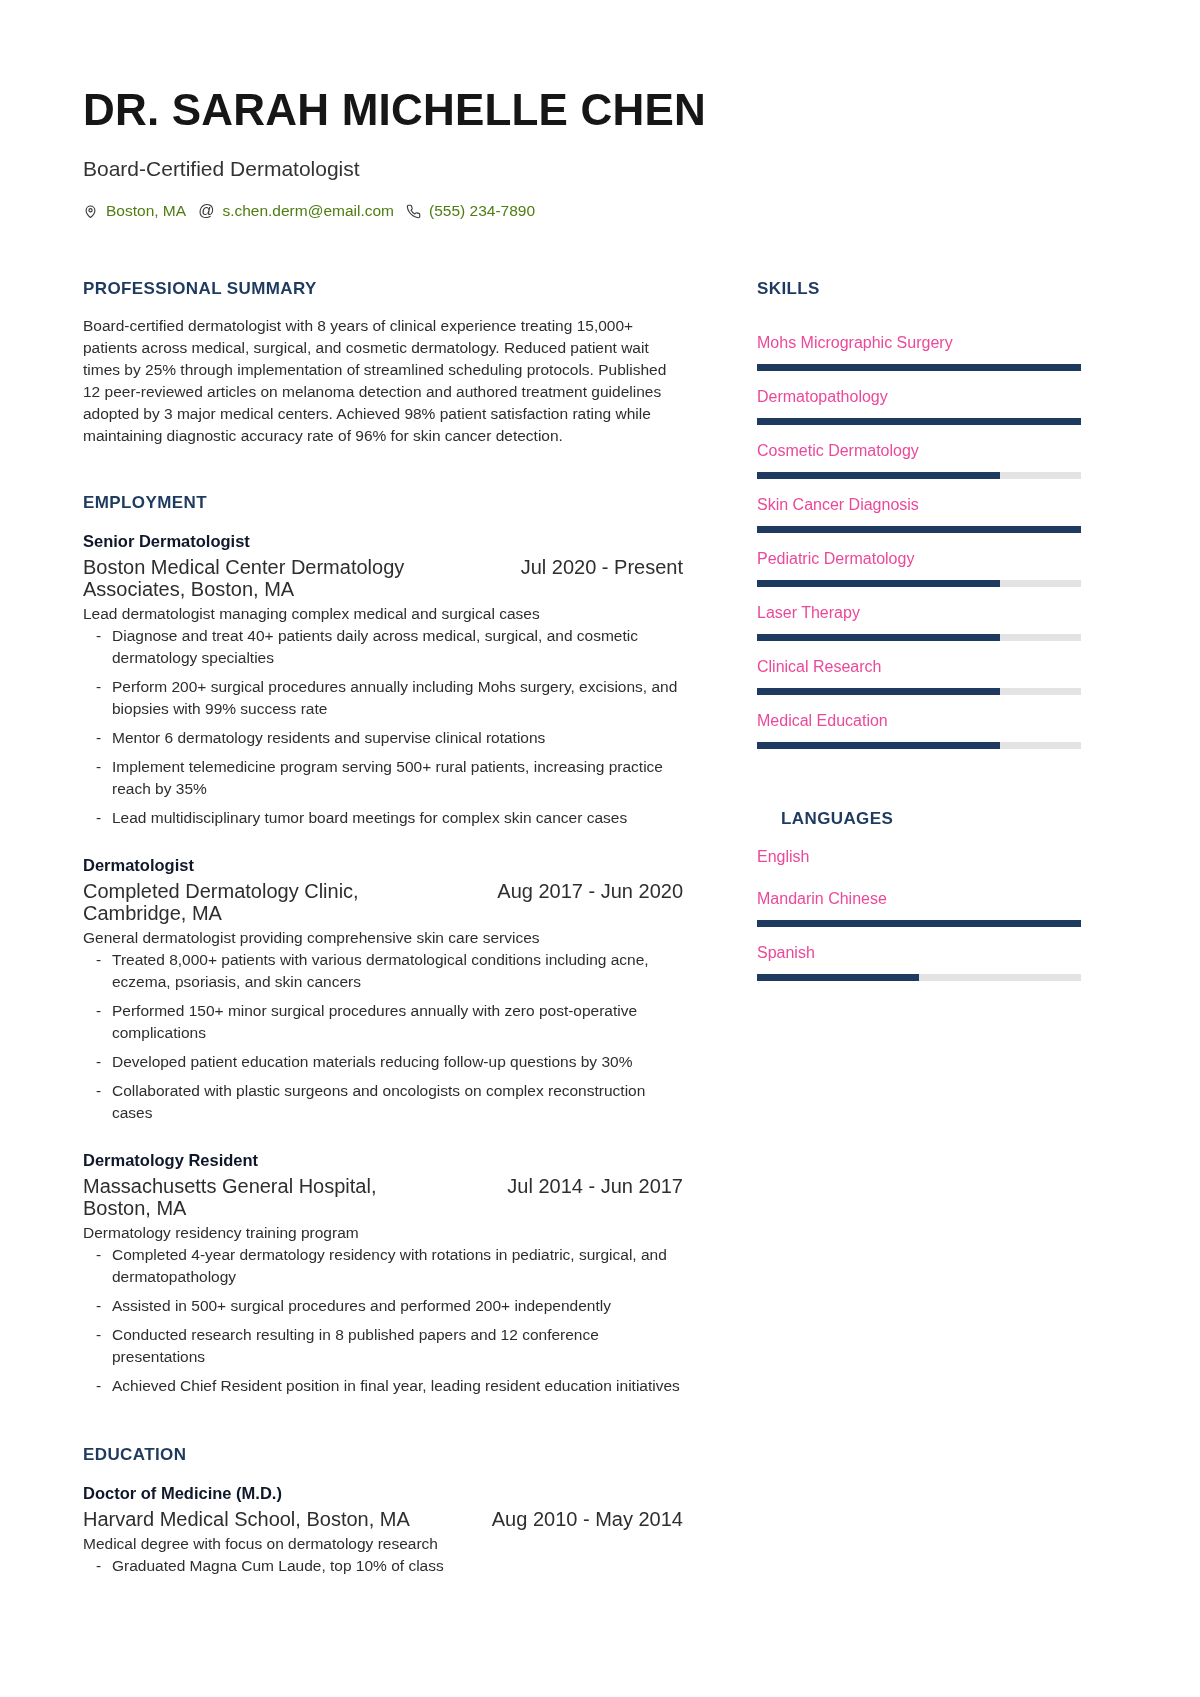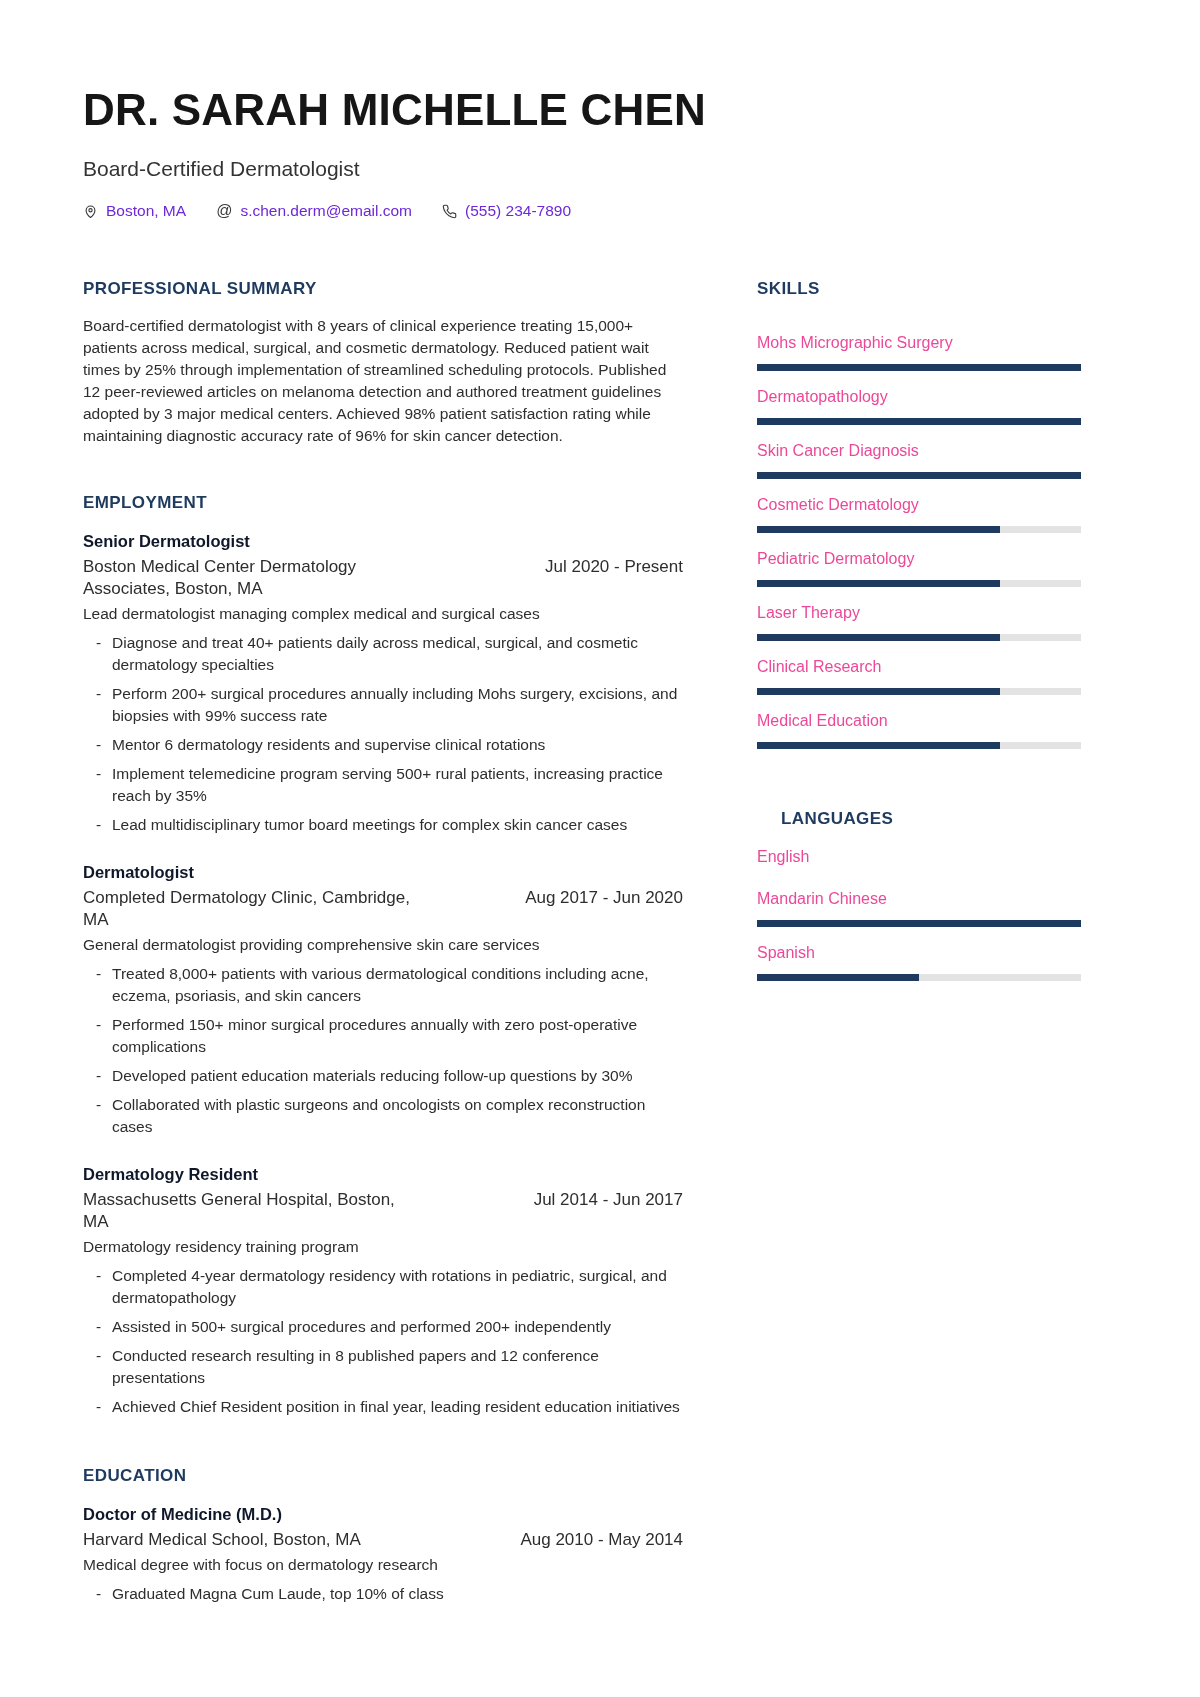--- a/index.html
+++ b/index.html
@@ -29,23 +29,23 @@
   .job-headline {
     font-size: 21px;
     line-height: 26px;
     color: #333333;
     margin-bottom: 20px;
     font-weight: 400;
   }
   .contact-row {
     display: flex;
     align-items: center;
-    gap: 30px;
+    gap: 12px;
     font-size: 15.5px;
-    color: #6d28d9;
+    color: #4d7c0f;
   }
   .contact-item { display: flex; align-items: center; gap: 8px; }
   .contact-item svg { display: block; }
   .icon-at::before {
     content: "@";
     font-size: 16px;
     font-weight: 400;
     color: #3a3a3a;
     line-height: 1;
   }
@@ -84,34 +84,33 @@
     font-size: 16.5px;
     font-weight: 700;
     line-height: 20px;
     color: #0f172a;
     margin-bottom: 5px;
   }
   .job-meta {
     display: flex;
     justify-content: space-between;
     align-items: flex-start;
-    font-size: 17px;
+    font-size: 20px;
     line-height: 22px;
     color: #2e2e2e;
   }
   .job-company { max-width: 340px; }
   .job-dates { white-space: nowrap; text-align: right; }
   .job-desc {
     font-size: 15.5px;
     line-height: 22px;
     margin-top: 3px;
   }
   .bullets {
     list-style: none;
-    margin-top: 7px;
   }
   .bullets li {
     position: relative;
     padding-left: 29px;
     font-size: 15.5px;
     line-height: 22px;
     margin-bottom: 7px;
   }
   .bullets li::before {
     content: "-";
@@ -264,30 +263,30 @@
   </div>
 
   <div class="meter-item">
     <div class="meter-name">Dermatopathology</div>
     <div class="meter-track" style="background: rgb(227, 227, 227);">
       <div class="meter-fill" style="width: 100%; background: rgb(30, 58, 95);"></div>
     </div>
   </div>
 
   <div class="meter-item">
+    <div class="meter-name">Cosmetic Dermatology</div>
+    <div class="meter-track" style="background: rgb(227, 227, 227);">
+      <div class="meter-fill" style="width: 75%; background: rgb(30, 58, 95);"></div>
+    </div>
+  </div>
+
+  <div class="meter-item">
     <div class="meter-name">Skin Cancer Diagnosis</div>
     <div class="meter-track" style="background: rgb(227, 227, 227);">
       <div class="meter-fill" style="width: 100%; background: rgb(30, 58, 95);"></div>
-    </div>
-  </div>
-
-  <div class="meter-item">
-    <div class="meter-name">Cosmetic Dermatology</div>
-    <div class="meter-track" style="background: rgb(227, 227, 227);">
-      <div class="meter-fill" style="width: 75%; background: rgb(30, 58, 95);"></div>
     </div>
   </div>
 
   <div class="meter-item">
     <div class="meter-name">Pediatric Dermatology</div>
     <div class="meter-track" style="background: rgb(227, 227, 227);">
       <div class="meter-fill" style="width: 75%; background: rgb(30, 58, 95);"></div>
     </div>
   </div>
 

